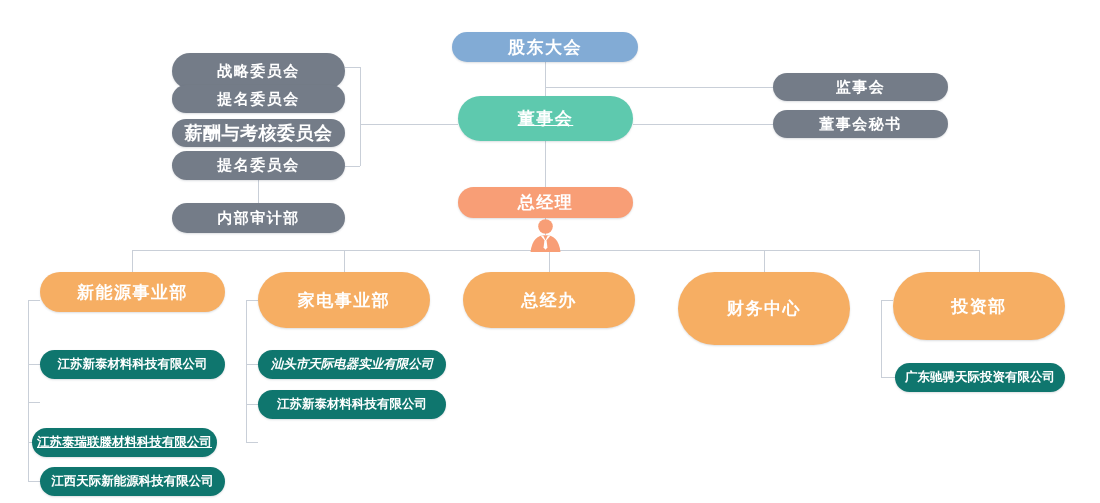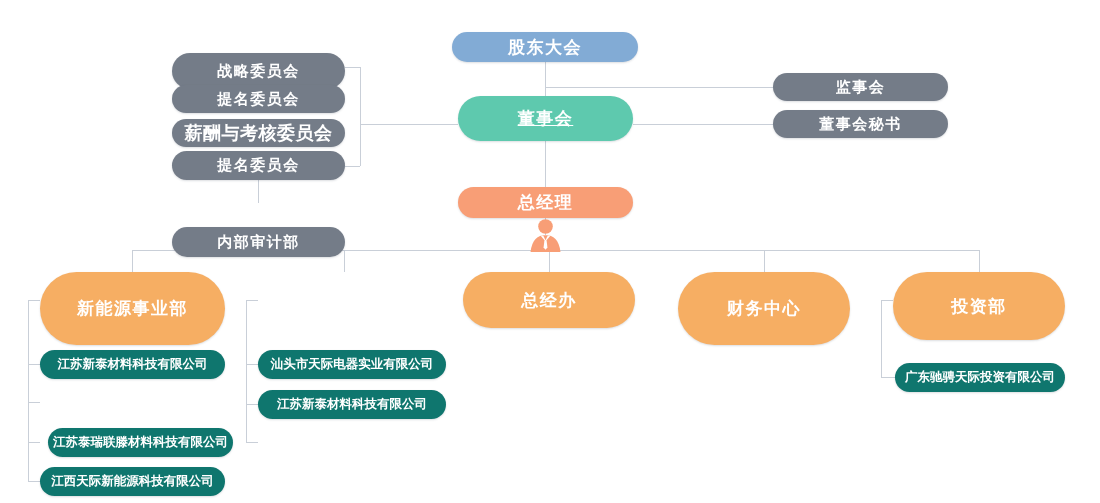--- a/index.html
+++ b/index.html
@@ -85,40 +85,41 @@
   <div class="node blue fs17" style="left:452px; top:32px;  width:186px; height:30px;">股东大会</div>
   <div class="node teal fs17" style="left:458px; top:96px; width:175px; height:45px;text-decoration:underline;">董事会</div>
 
   <div class="node gray fs15" style="left:773px; top:73px;  width:175px; height:28px;">监事会</div>
   <div class="node gray fs15" style="left:773px; top:110px; width:175px; height:28px;">董事会秘书</div>
 
   <div class="node gray fs15" style="left:172px; top:53px;  width:173px; height:36px;">战略委员会</div>
   <div class="node gray fs15" style="left:172px; top:85px;  width:173px; height:28px;">提名委员会</div>
   <div class="node gray fs13" style="left:172px; top:119px; width:173px; height:28px;">薪酬与考核委员会</div>
   <div class="node gray fs15" style="left:172px; top:151px; width:173px; height:29px;">提名委员会</div>
-  <div class="node gray fs15" style="left:172px; top:203px; width:173px; height:30px;margin-top:24px;">内部审计部</div>
+  <div class="node gray fs15" style="left:172px; top:203px; width:173px; height:30px;">内部审计部</div>
 
   <div class="node salmon fs17" style="left:458px; top:187px; width:175px; height:31px;">总经理</div>
   <div class="person" style="left:527px; top:219px;">
     <svg width="37" height="33" viewBox="0 0 37 33">
       <circle cx="18.5" cy="7.5" r="7.3" fill="#F89E76"></circle>
       <path d="M18.5 16 C 10.5 16 5 21 3.5 33 L33.5 33 C 32 21 26.5 16 18.5 16 Z" fill="#F89E76"></path>
       <polygon points="13.5,16.5 18.5,22.5 23.5,16.5" fill="#ffffff"></polygon>
       <polygon points="16.2,16.5 20.8,16.5 18.5,21.2" fill="#F89E76"></polygon>
       <polygon points="17.4,21.5 19.6,21.5 20.4,28.5 18.5,30.8 16.6,28.5" fill="#ffffff"></polygon>
     </svg>
   </div>
 
-  <div class="node amber fs17" style="left:40px;  top:272px; width:185px; height:73px;">新能源事业部</div>
+  <div class="node amber fs17" style="left:40px;  top:272px; width:185px; height:40px;">新能源事业部</div>
+  <div class="node amber fs17" style="left:258px; top:272px; width:172px; height:56px;">家电事业部</div>
   <div class="node amber fs17" style="left:463px; top:272px; width:172px; height:56px;">总经办</div>
   <div class="node amber fs17" style="left:678px; top:272px; width:172px; height:73px;">财务中心</div>
   <div class="node amber fs17" style="left:893px; top:272px; width:172px; height:68px;">投资部</div>
 
   <div class="node coral fs12" style="left:40px; top:350px; width:185px; height:29px;">江苏新泰材料科技有限公司</div>
-  <div class="node coral fs12" style="left:48px; top:428px; width:185px; height:29px;">江苏泰瑞联滕材料科技有限公司</div>
+  <div class="node coral fs12" style="left:32px; top:428px; width:185px; height:29px;text-decoration:underline;">江苏泰瑞联滕材料科技有限公司</div>
   <div class="node coral fs12" style="left:40px; top:467px; width:185px; height:29px;">江西天际新能源科技有限公司</div>
 
-  <div class="node coral fs12" style="left:258px; top:350px; width:188px; height:29px;">汕头市天际电器实业有限公司</div>
+  <div class="node coral fs12" style="left:258px; top:350px; width:188px; height:29px;font-style:italic;">汕头市天际电器实业有限公司</div>
   <div class="node coral fs12" style="left:258px; top:390px; width:188px; height:29px;">江苏新泰材料科技有限公司</div>
 
   <div class="node coral fs12" style="left:895px; top:363px; width:170px; height:29px;">广东驰骋天际投资有限公司</div>
 
 </div>
 
 </body></html>

